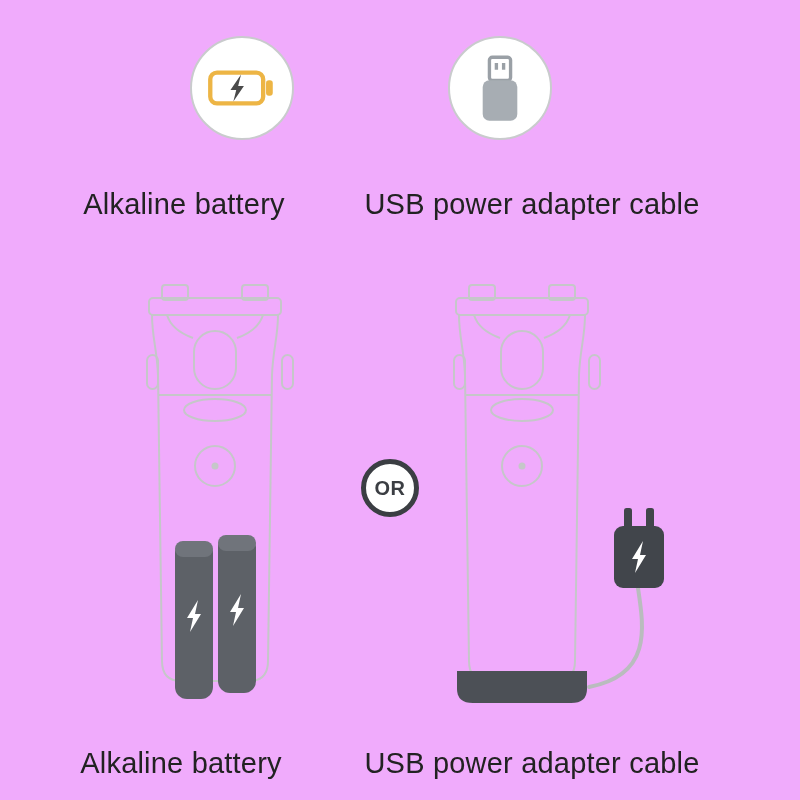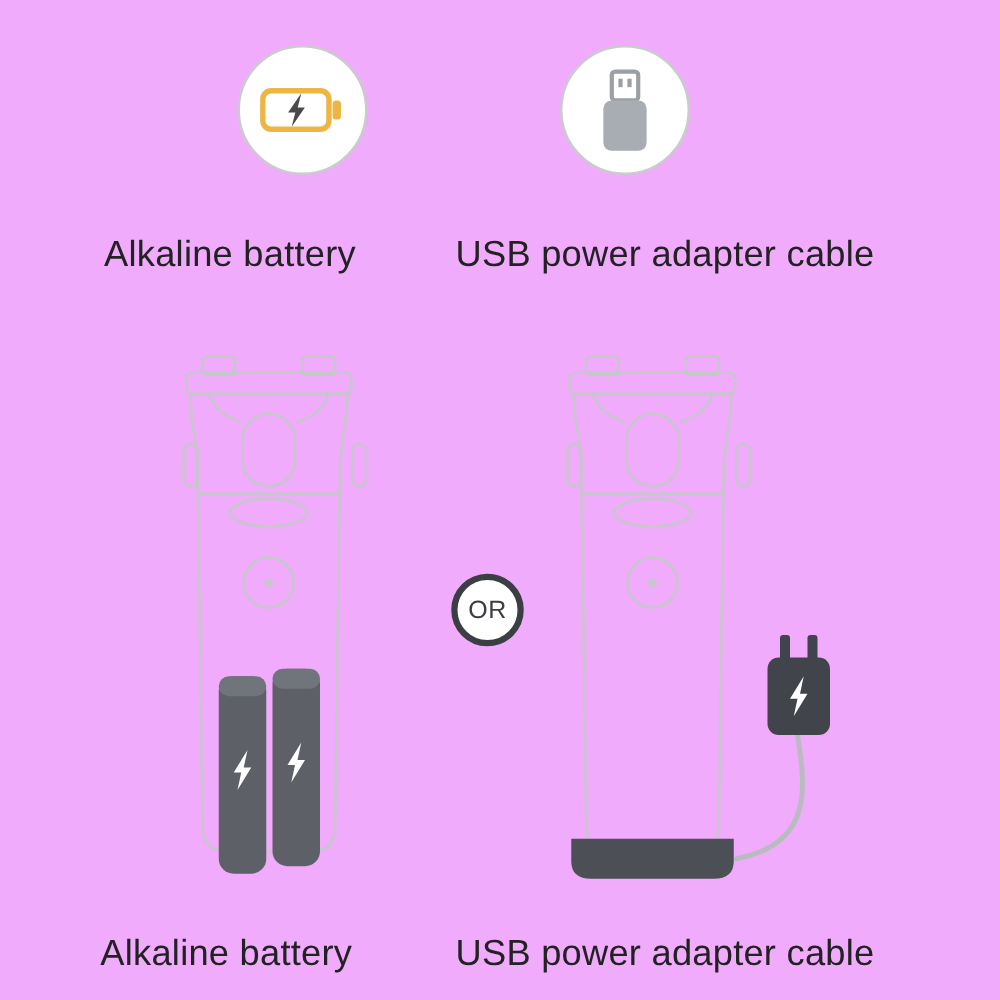--- a/index.html
+++ b/index.html
@@ -46,21 +46,21 @@
     transform: translate(-50%, -50%);
     width: 58px;
     height: 58px;
     border: 5px solid #3b3e43;
     border-radius: 50%;
     background: #ffffff;
     display: flex;
     align-items: center;
     justify-content: center;
     font-size: 20px;
-    font-weight: normal;
+    font-weight: bold;
     color: #3b3e43;
     letter-spacing: 0.5px;
   }
 </style>
 </head>
 <body>
 
 <div class="canvas">
 
   <div class="icon-circle" style="left:190px; top:36px;">

